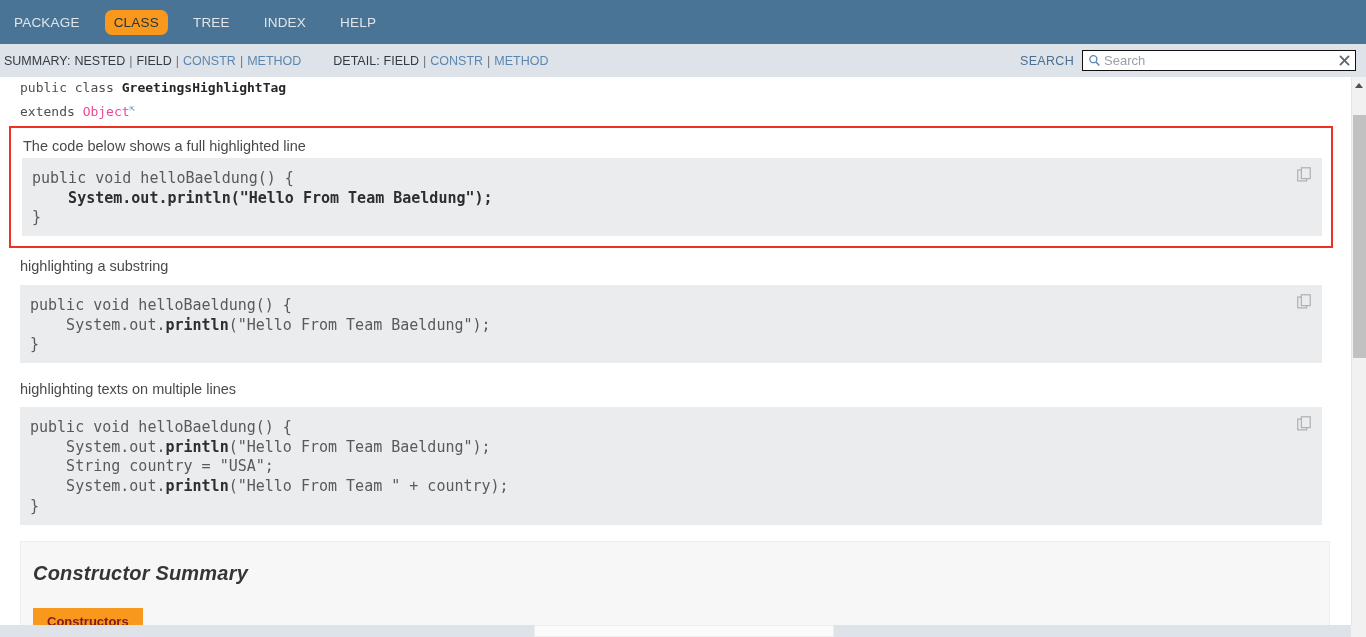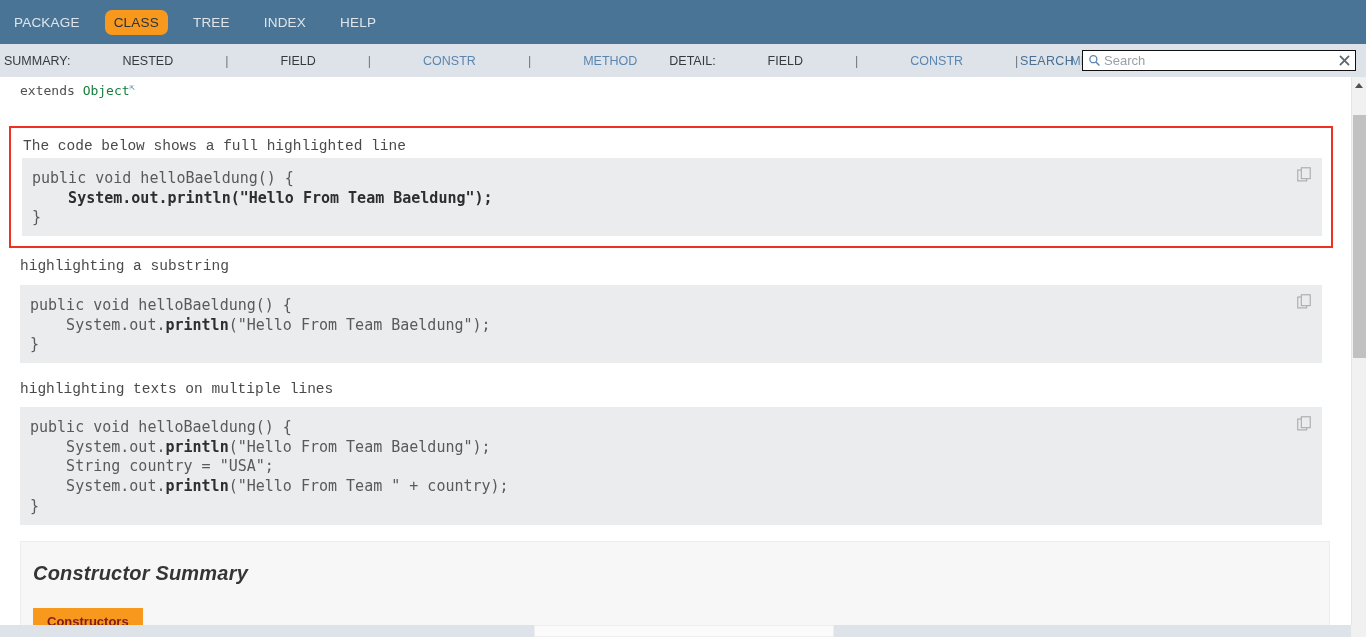--- a/index.html
+++ b/index.html
@@ -64,21 +64,21 @@
   }
   .subnav-inner {
     position: relative;
     height: 33px;
     display: flex;
     align-items: center;
     padding-left: 4px;
     font-size: 12.5px;
     white-space: nowrap;
   }
-  .subnav-group { display: flex; align-items: center; gap: 48px; }
+  .subnav-group { display: flex; align-items: center; }
   .subnav-group + .subnav-group { margin-left: 32px; }
   .sn-plain { color: #333a40; }
   .sn-link  { color: #5b86b0; cursor: pointer; }
   .sn-sep   { color: #70777d; padding: 0 4px; }
 
   .search-wrap {
     position: absolute;
     right: 10px;
     top: 0;
     height: 33px;
@@ -140,25 +140,25 @@
 
   .decl {
     font-family: "DejaVu Sans Mono", monospace;
     font-size: 13px;
     color: #4f4f4f;
     padding: 0 0 0 20px;
     line-height: 20px;
   }
   .decl-line1 { padding-top: 1px; }
   .decl-name { color: #262626; font-weight: bold; }
-  .decl-link { color: #15803d; cursor: pointer; }
+  .decl-link { color: #ec4899; cursor: pointer; }
   .ext-ico { font-size: 9px; vertical-align: super; color: #5b86b0; }
 
   .block-desc {
-    font-family: Liberation Mono, monospace;
+    font-family: Liberation Sans, sans-serif;
     font-size: 14.5px;
     color: #4a4a4a;
     line-height: 16px;
   }
 
   
   .codeblock {
     position: relative;
     background: #ebecee;
     box-sizing: border-box;
@@ -344,20 +344,23 @@
             </svg>
           </span>
         </div>
       </div>
 
     </div>
   </div>
 
   <div class="content">
 
+    <div class="decl decl-line1">
+      <span>public class </span><span class="decl-name">GreetingsHighlightTag</span>
+    </div>
     <div class="decl">
       <span>extends </span><span class="decl-link">Object</span><span class="ext-ico">⇱</span>
     </div>
 
     <div class="red-box" style="left:9px; top:49px; width:1324px; height:122px;">
       <div class="block-desc" style="position:absolute; left:12px; top:10px;">The code below shows a full highlighted line</div>
       <div class="codeblock" style="position:absolute; left:11px; top:30px; width:1300px; height:78px;">
         <pre><span>public void helloBaeldung() {</span>
 <span class="hl">    System.out.println("Hello From Team Baeldung");</span>
 <span>}</span></pre>

